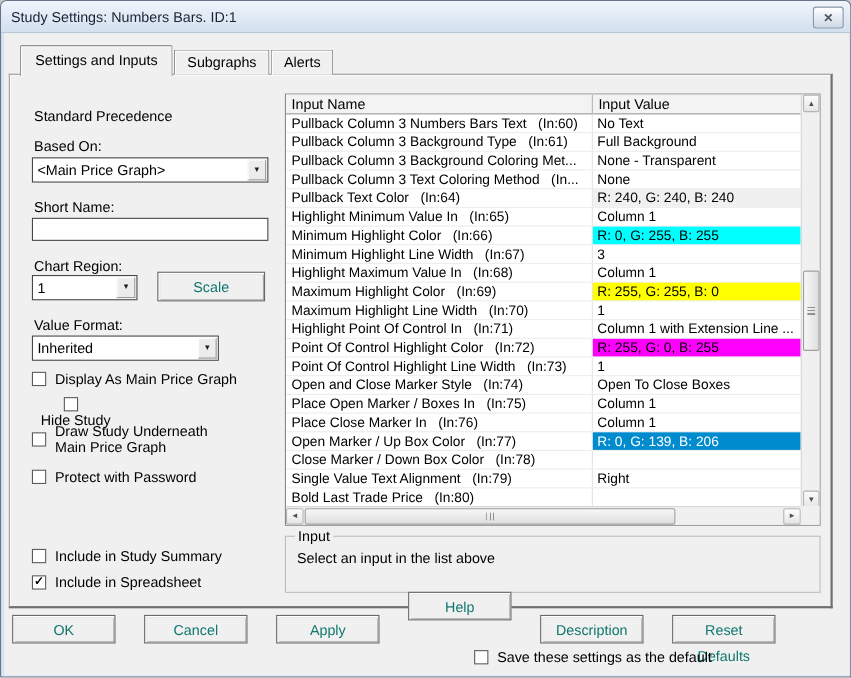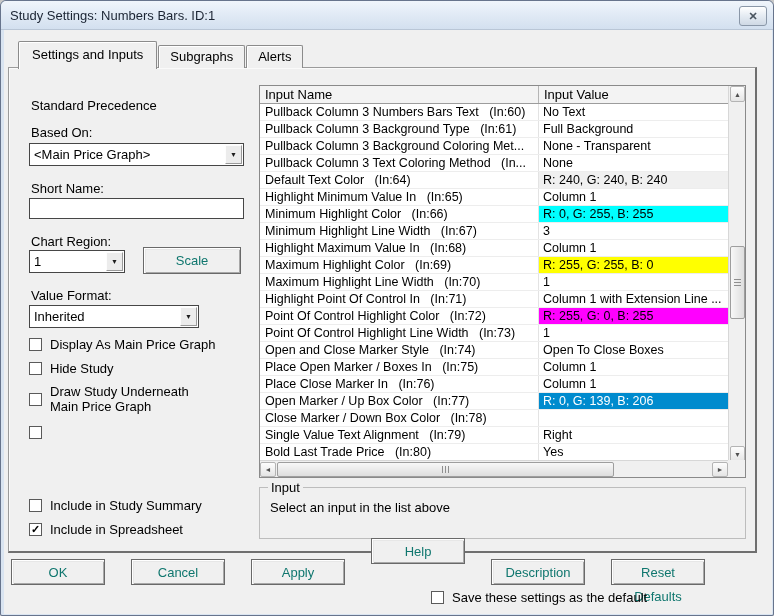--- a/index.html
+++ b/index.html
@@ -134,31 +134,32 @@
       <span class="combo-btn">
           <i>▼</i>
         </span>
     </div>
 
     <div id="cb-main">
         <div class="cb-row" style="left: 25px; top: 307px;">
           <span class="cb-box"></span>
           <span class="cb-label">Display As Main Price Graph</span>
         </div>
-        <div class="cb-row" style="left: 25px; top: 331px;">
+        <div class="cb-row" style="left: 25px; top: 331px; flex-direction: column;">
           <span class="cb-box"></span>
           <span class="cb-label">Hide Study</span>
         </div>
         <div class="cb-row" style="left: 25px; top: 354px;">
           <span class="cb-box"></span>
           <span class="cb-label">Draw Study Underneath
 Main Price Graph</span>
         </div>
         <div class="cb-row" style="left: 25px; top: 396px;">
           <span class="cb-box"></span>
+          <span class="cb-label">Protect with Password</span>
         </div>
       </div>
     <div id="cb-bottom">
         <div class="cb-row" style="left: 25px; top: 468px;">
           <span class="cb-box"></span>
           <span class="cb-label">Include in Study Summary</span>
         </div>
         <div class="cb-row" style="left: 25px; top: 492px;">
           <span class="cb-box">✓</span>
           <span class="cb-label">Include in Spreadsheet</span>
@@ -181,21 +182,21 @@
           </div>
           <div class="trow">
             <div class="tcell name">Pullback Column 3 Background Coloring Met...</div>
             <div class="tcell value">None - Transparent</div>
           </div>
           <div class="trow">
             <div class="tcell name">Pullback Column 3 Text Coloring Method   (In...</div>
             <div class="tcell value">None</div>
           </div>
           <div class="trow">
-            <div class="tcell name">Default Text Color   (In:64)</div>
+            <div class="tcell name">Pullback Text Color   (In:64)</div>
             <div class="tcell value" style="background: rgb(240, 240, 240);">R: 240, G: 240, B: 240</div>
           </div>
           <div class="trow">
             <div class="tcell name">Highlight Minimum Value In   (In:65)</div>
             <div class="tcell value">Column 1</div>
           </div>
           <div class="trow">
             <div class="tcell name">Minimum Highlight Color   (In:66)</div>
             <div class="tcell value" style="background: rgb(0, 255, 255);">R: 0, G: 255, B: 255</div>
           </div>
@@ -246,21 +247,20 @@
           <div class="trow">
             <div class="tcell name">Close Marker / Down Box Color   (In:78)</div>
             <div class="tcell value" style="background: rgb(164, 0, 0); color: rgb(0, 0, 0); margin-top: 32px;">R: 164, G: 0, B: 0</div>
           </div>
           <div class="trow">
             <div class="tcell name">Single Value Text Alignment   (In:79)</div>
             <div class="tcell value">Right</div>
           </div>
           <div class="trow">
             <div class="tcell name">Bold Last Trade Price   (In:80)</div>
-            <div class="tcell value">Yes</div>
           </div>
         </div>
 
       <div class="vscroll">
         <div class="sb-btn sb-up">
             <span>▲</span>
           </div>
         <div class="vthumb"></div>
         <div class="sb-btn sb-down">
             <span>▼</span>

